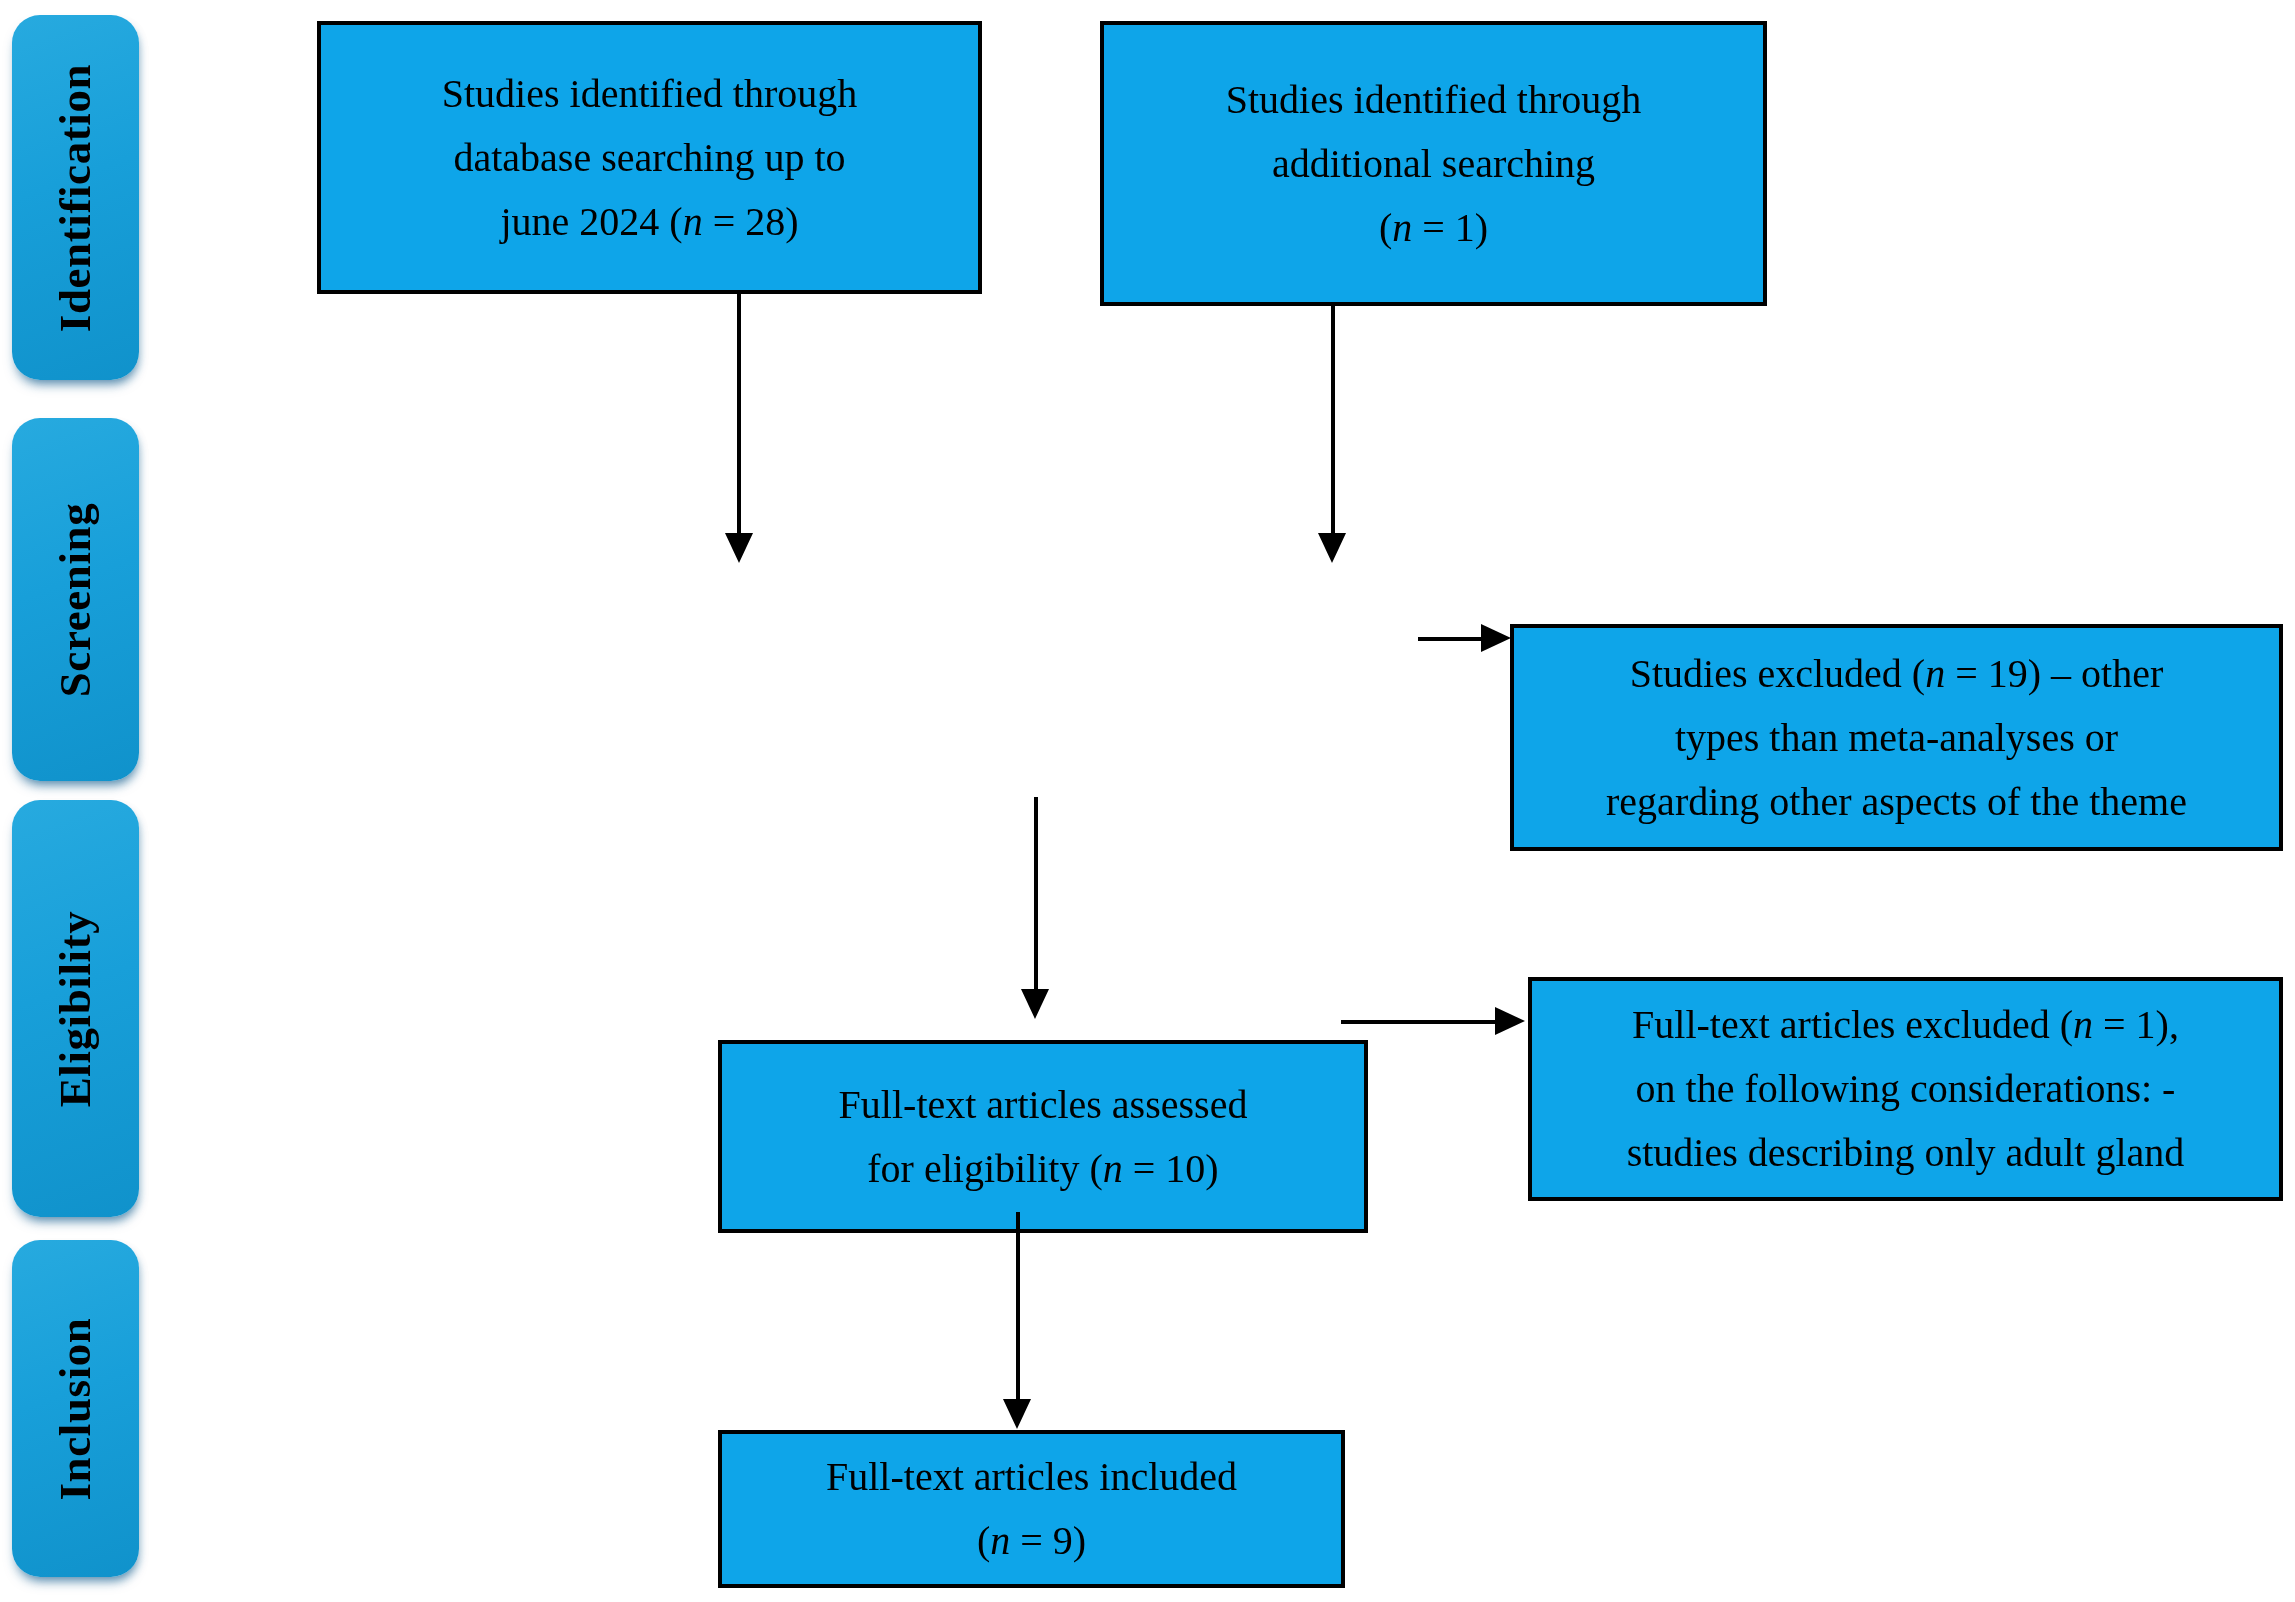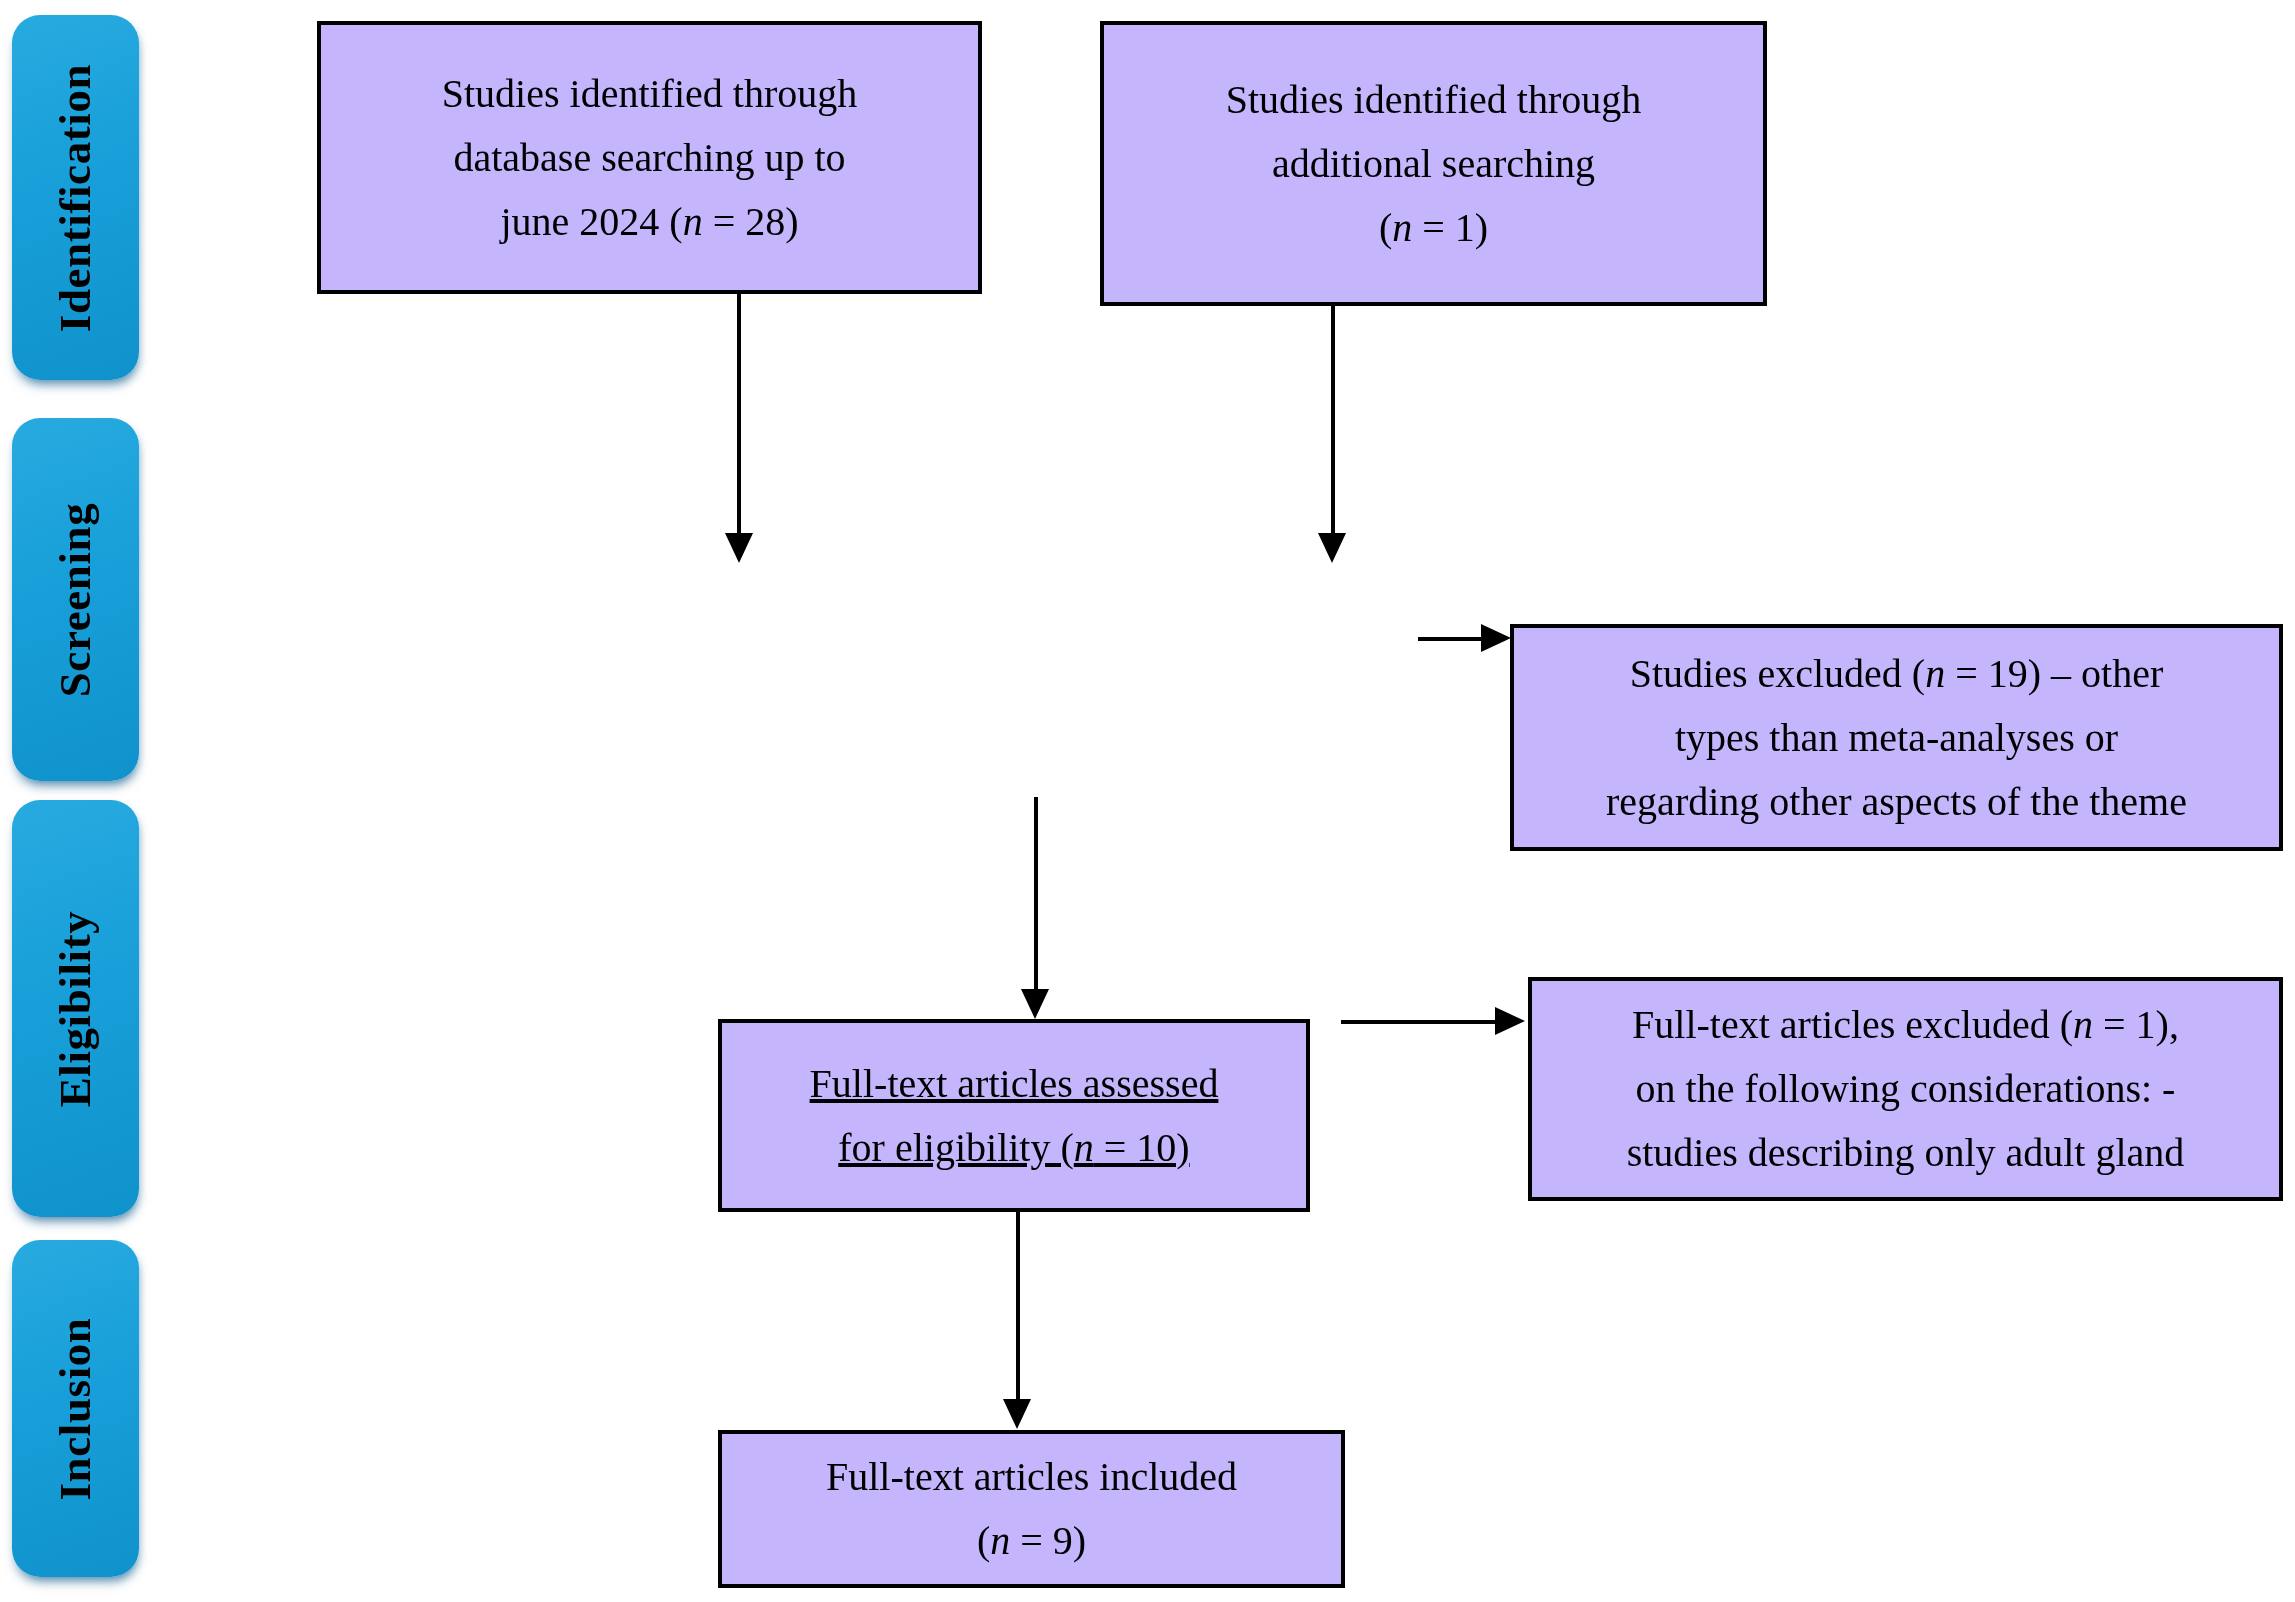--- a/index.html
+++ b/index.html
@@ -37,21 +37,21 @@
     font-size: 45px;
     letter-spacing: 0.6px;
     color: #000000;
   }
 
   
   .fbox {
     position: absolute;
     box-sizing: border-box;
     border: 4.6px solid #000000;
-    background: #c4b5fd;
+    background: #0ea5e9;
     display: flex;
     align-items: center;
     justify-content: center;
   }
   .fbox-text {
     white-space: pre-line;
     text-align: center;
     font-size: 40px;
     line-height: 1.6;
     padding: 0 11.6px;
@@ -131,21 +131,21 @@
     <span class="fbox-text">Studies excluded (<em>n</em> = 19) – other
 types than meta-analyses or
 regarding other aspects of the theme</span>
   </div>
 
   <div>
     <div class="vline" style="left:1034px; top:797px; height:195px;"></div>
     <div class="head-down" style="left:1021px; top:989px;"></div>
   </div>
 
-  <div class="fbox" style="left:718px; top:1019px; width:592px; height:193px;text-decoration:underline;">
+  <div class="fbox" style="left:718px; top:1040px; width:650px; height:193px;">
     <span class="fbox-text">Full-text articles assessed
 for eligibility (<em>n</em> = 10)</span>
   </div>
   <div>
     <div class="hline" style="left:1341px; top:1020px; width:157px;"></div>
     <div class="head-right" style="left:1495px; top:1007px;"></div>
   </div>
   <div class="fbox" style="left:1528px; top:977px; width:755px; height:224px;">
     <span class="fbox-text">Full-text articles excluded (<em>n</em> = 1),
 on the following considerations: -

